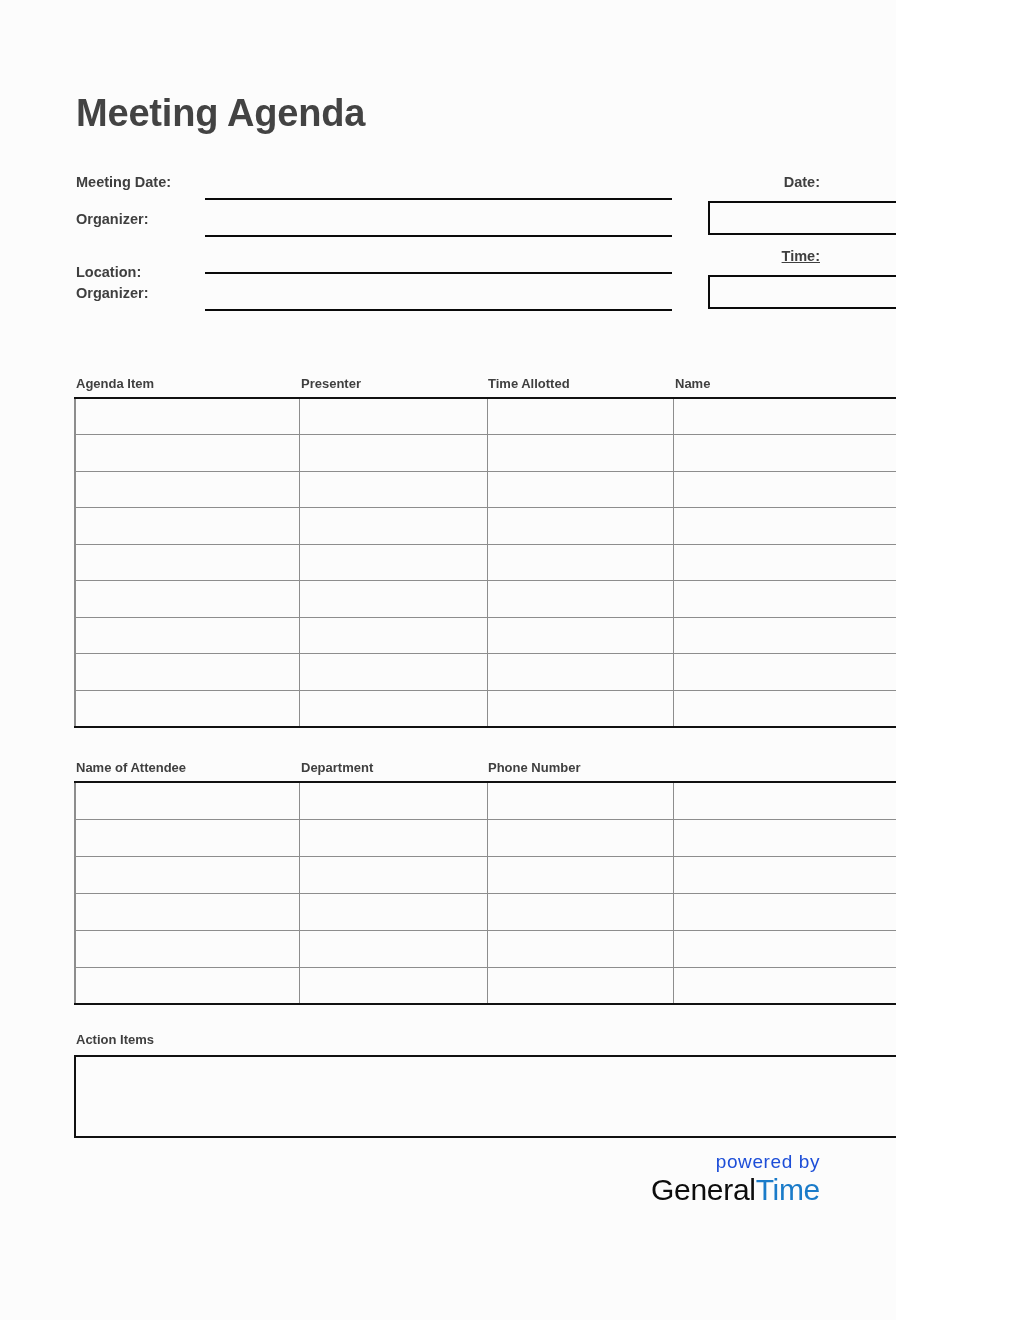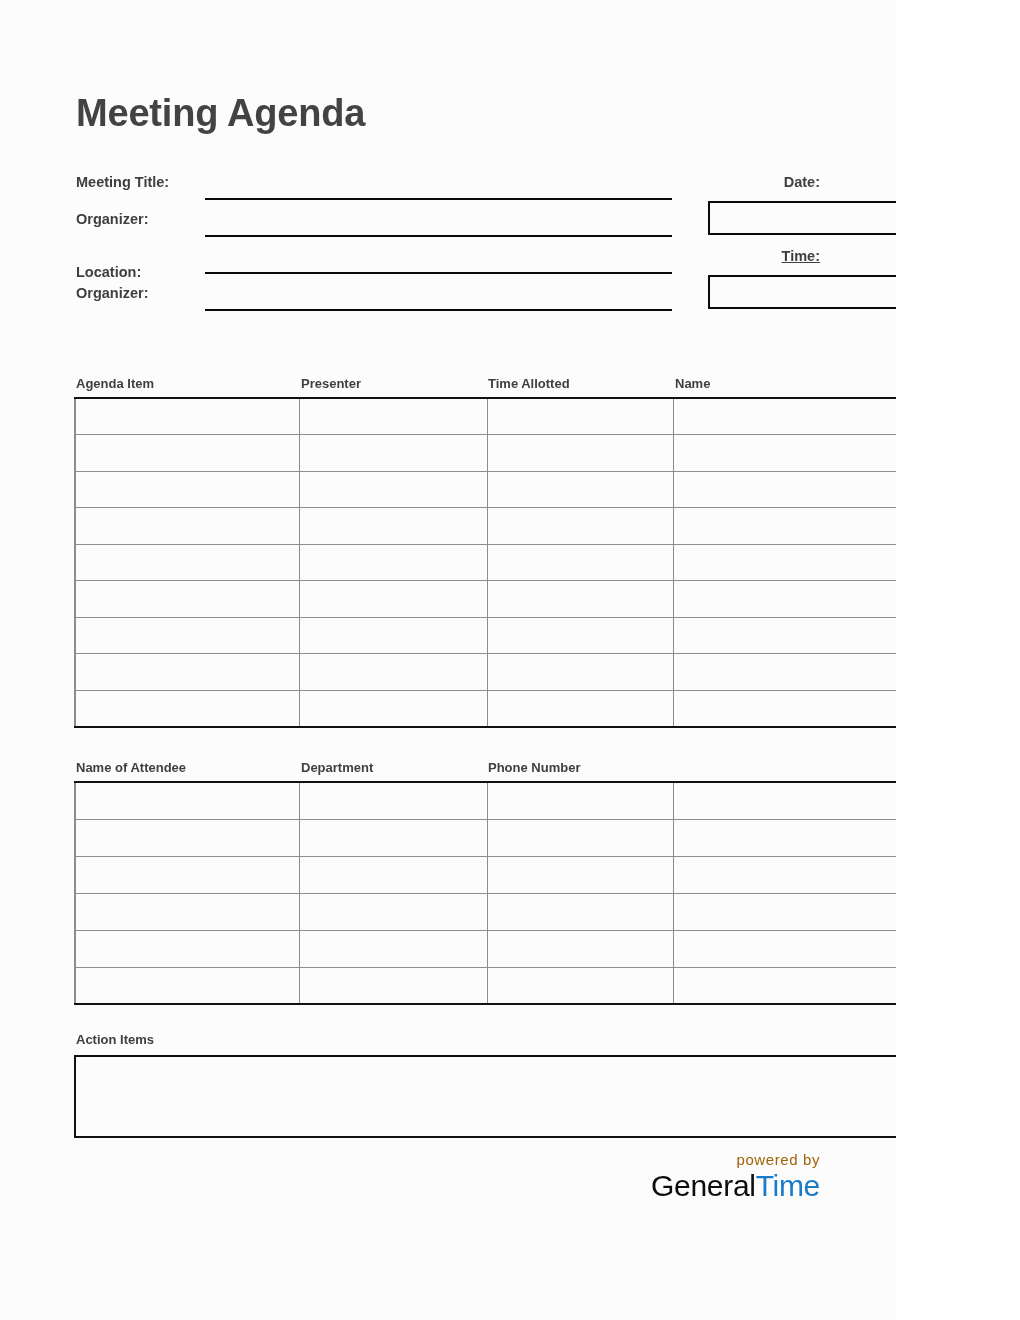--- a/index.html
+++ b/index.html
@@ -100,40 +100,40 @@
   }
 
   
   .logo {
     position: absolute;
     right: 76px;
     text-align: right;
     line-height: 1;
   }
   .logo-powered {
-    font-size: 15px;
-    color: #a16207;
+    font-size: 19px;
+    color: #1d4ed8;
     letter-spacing: 0.6px;
     margin-bottom: 4px;
   }
   .logo-word {
     font-size: 30px;
     letter-spacing: -0.3px;
   }
   .logo-general { color: #0d0d0d; }
   .logo-blue    { color: #1a7bc9; }
 </style>
 </head>
 <body>
 
 <div id="page">
 
   <div class="doc-title">Meeting Agenda</div>
 
-  <div class="meta-label left" style="top:174px;">Meeting Title:</div>
+  <div class="meta-label left" style="top:174px;">Meeting Date:</div>
   <div class="meta-label left" style="top:211px;">Organizer:</div>
   <div class="meta-label left" style="top:264px;">Location:</div>
   <div class="meta-label left" style="top:285px;">Organizer:</div>
 
   <div class="meta-rule" style="top:198px;"></div>
   <div class="meta-rule" style="top:235px;"></div>
   <div class="meta-rule" style="top:272px;"></div>
   <div class="meta-rule" style="top:309px;"></div>
 
   <div class="meta-label right" style="top:174px;">Date:</div>

